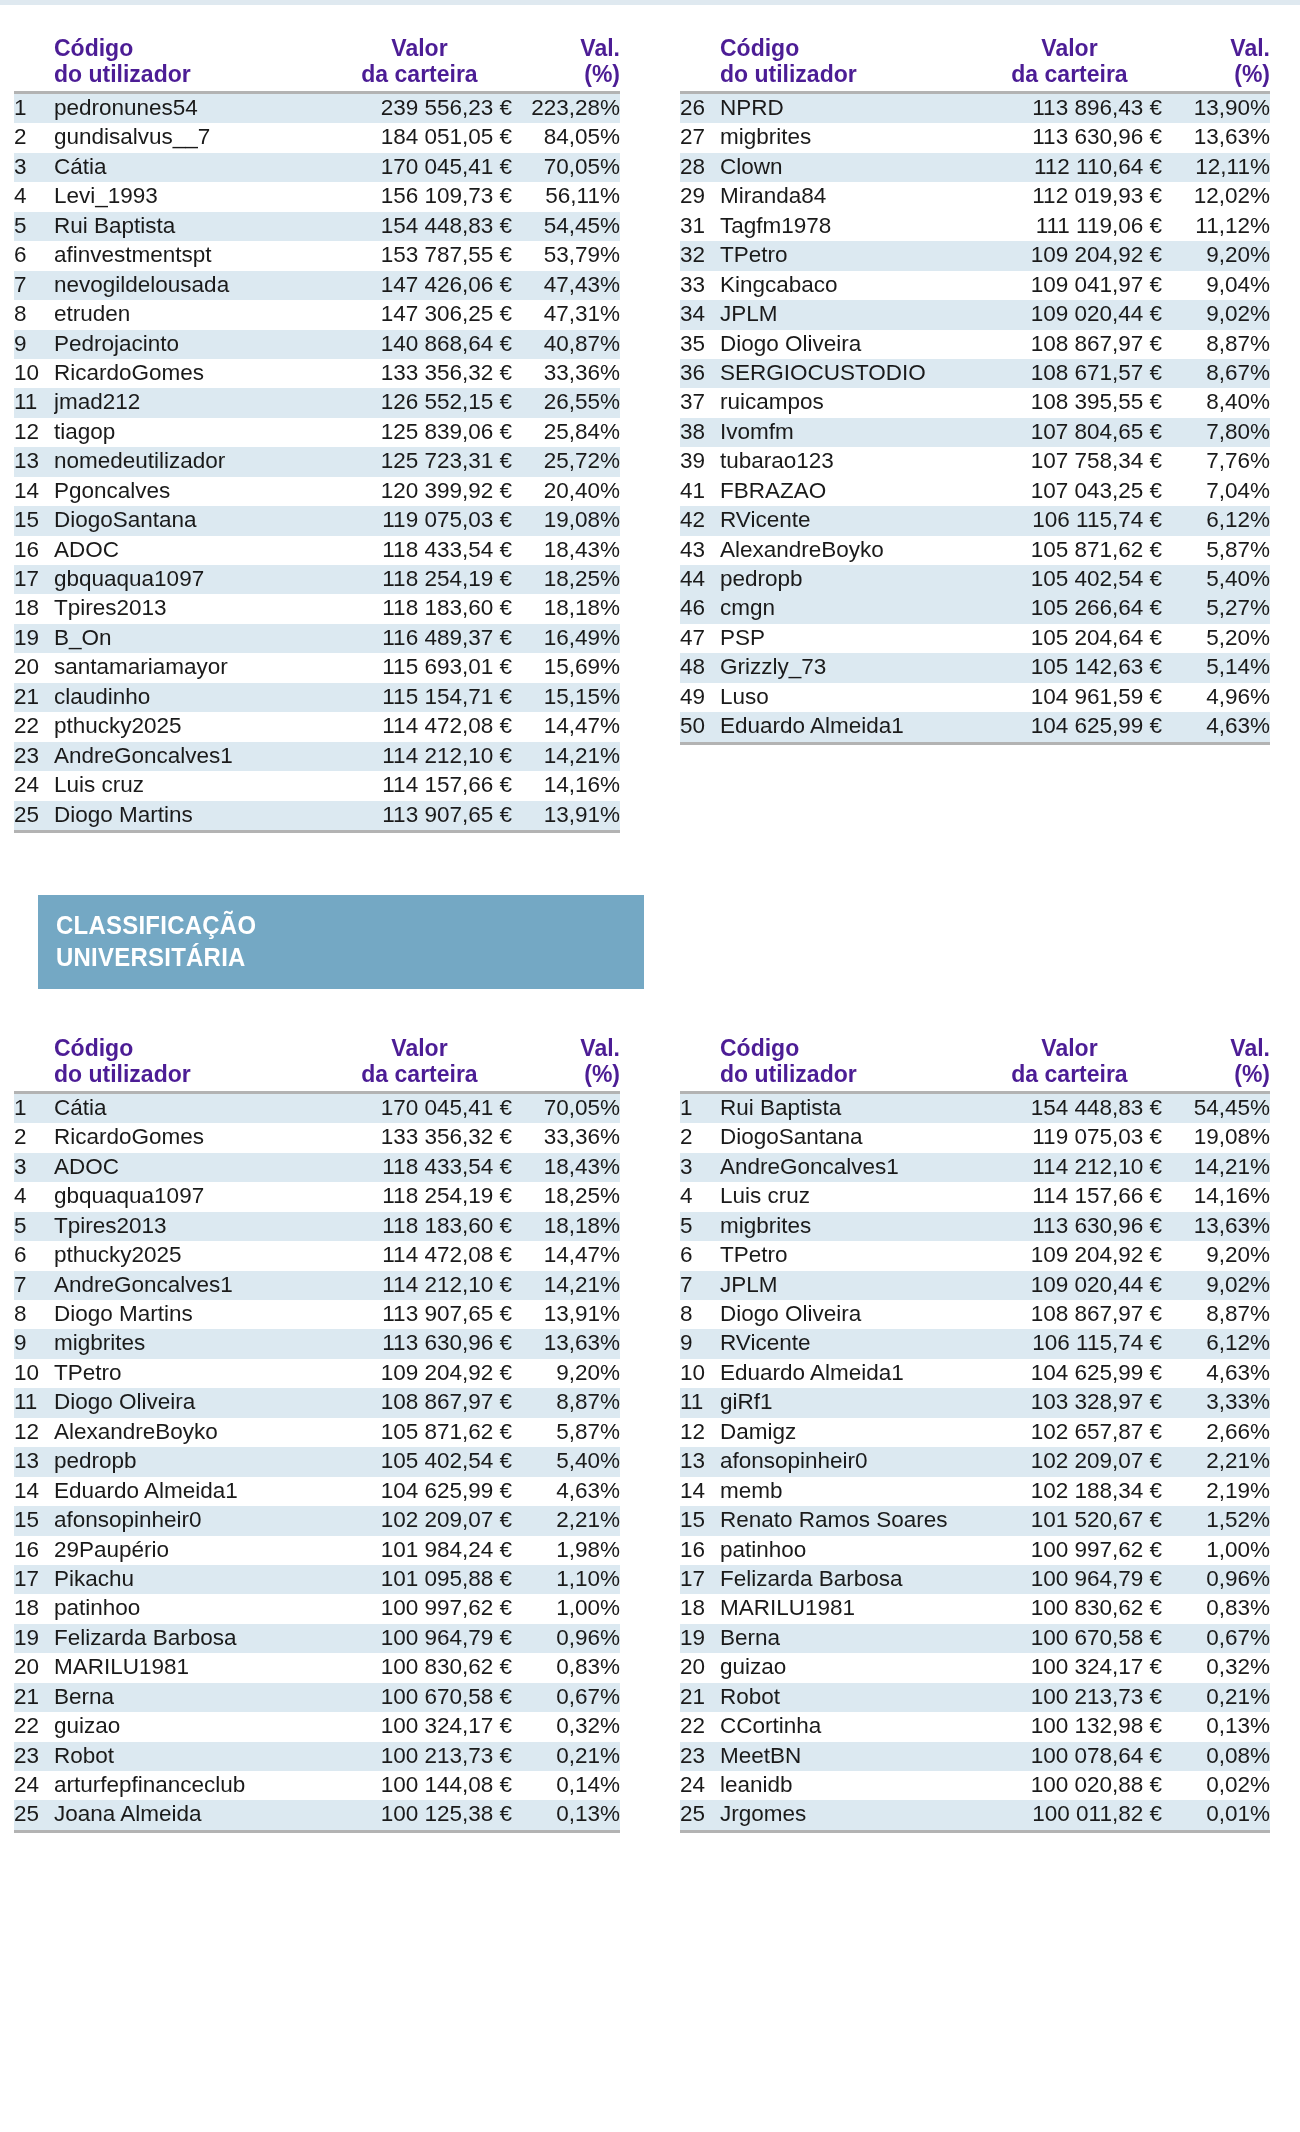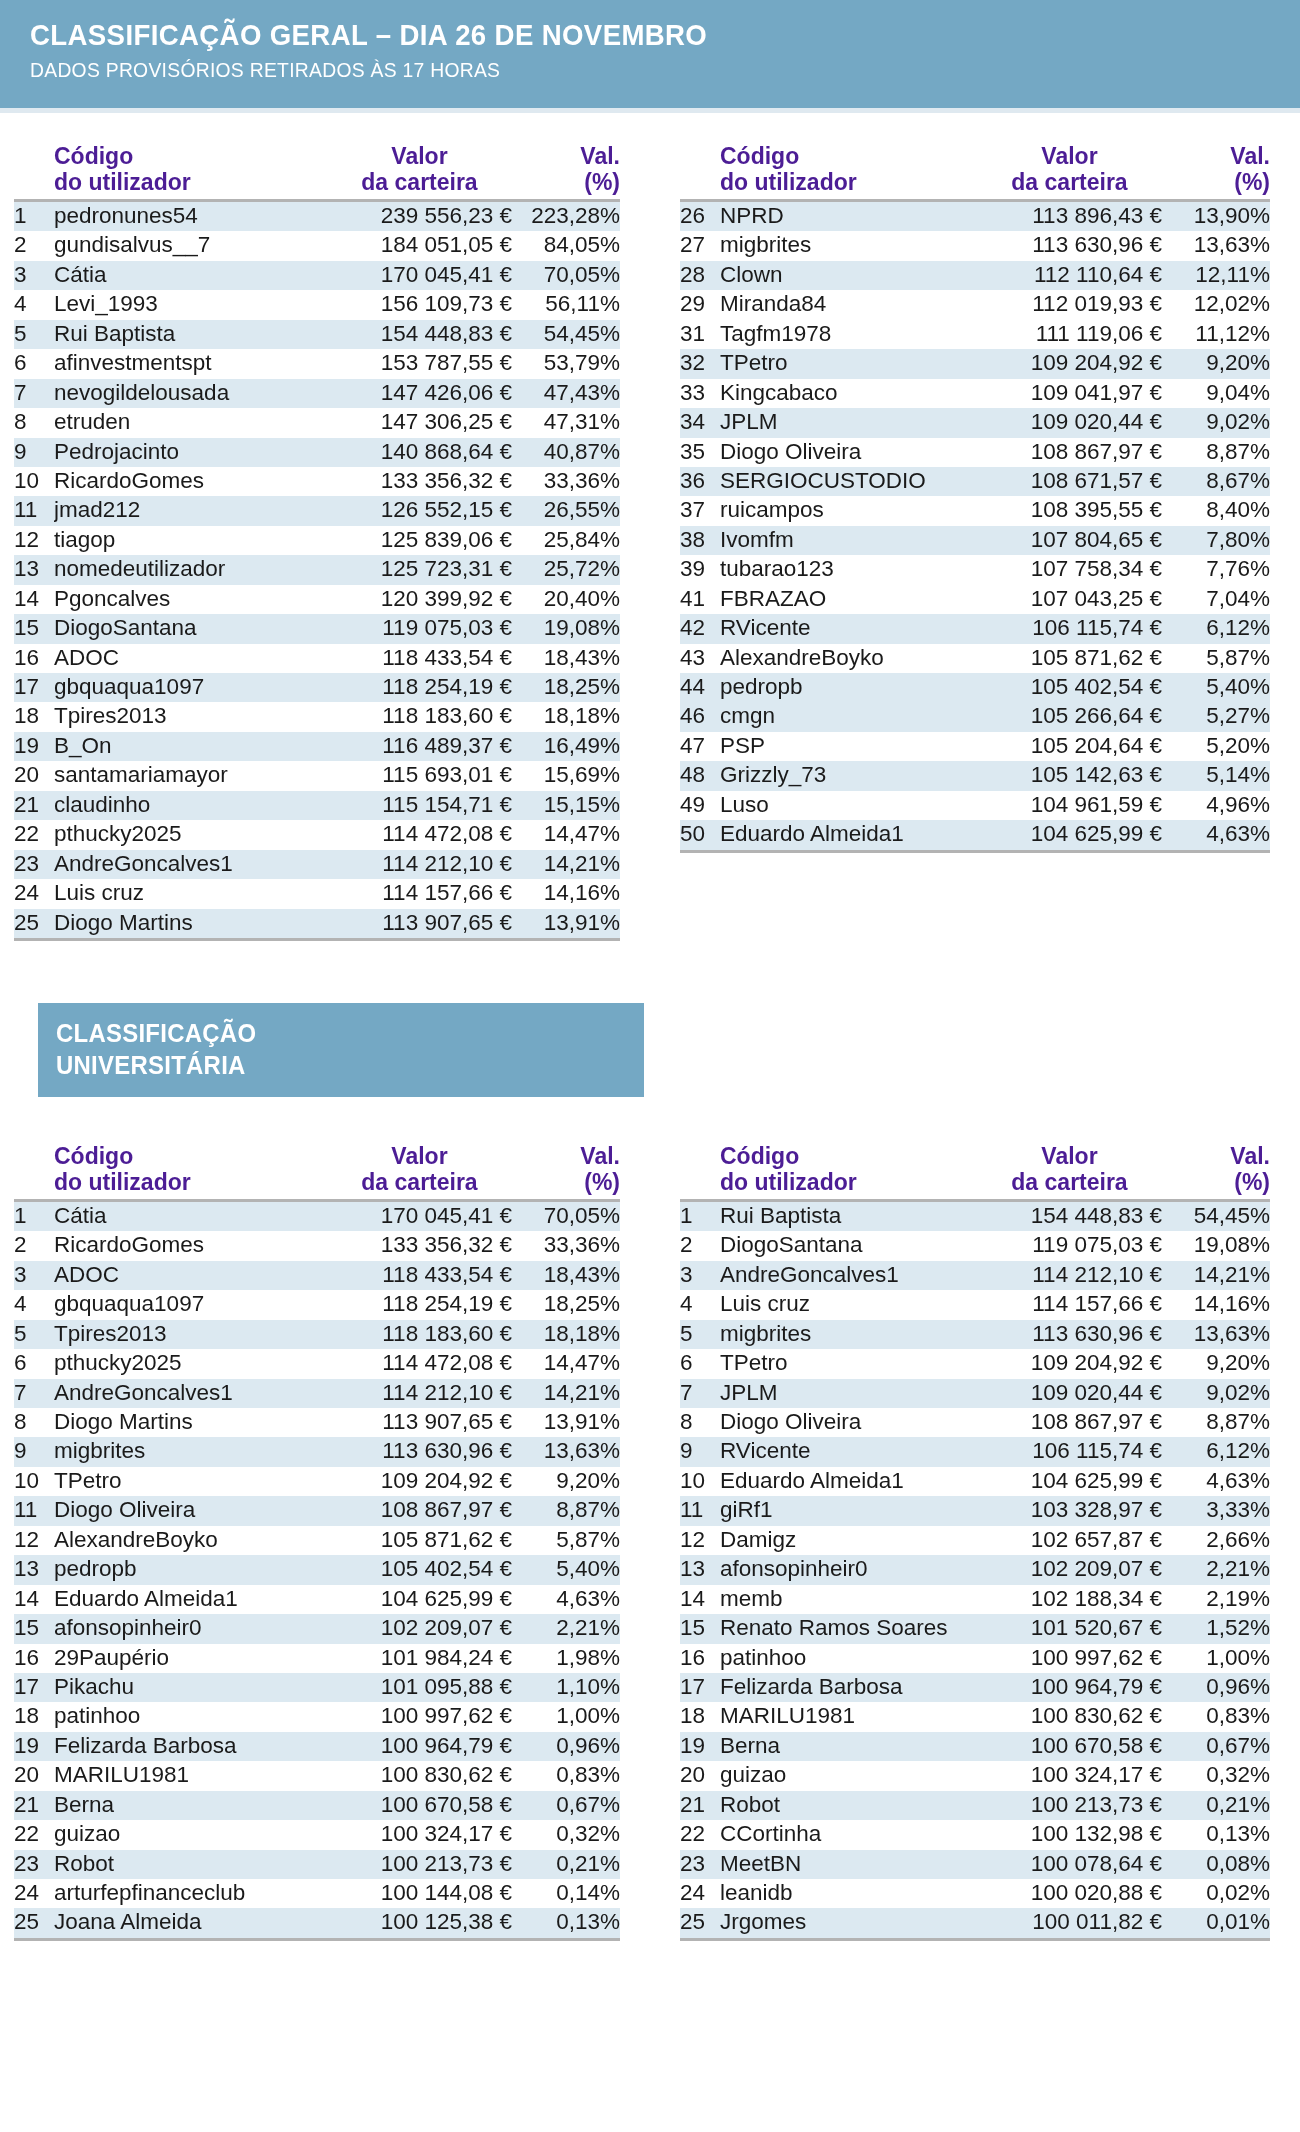--- a/index.html
+++ b/index.html
@@ -117,24 +117,20 @@
   .gap-s{height:26px;}
   .gap-m{height:42px;}
   .gap-l{height:62px;}
   .bottom-pad{height:24px;}
 </style>
 </head>
 <body>
 
 <div class="page">
 
-  <div class="banner main">
-    <div class="banner-title">CLASSIFICAÇÃO GERAL – DIA 26 DE NOVEMBRO</div>
-    <div class="banner-sub">DADOS PROVISÓRIOS RETIRADOS ÀS 17 HORAS</div>
-  </div>
   <div class="banner-rule"></div>
 
   <div class="gap-s"></div>
 
   <div class="cols">
 
     <div class="col">
       <table class="rank">
         <colgroup>
             <col class="c-rank">

